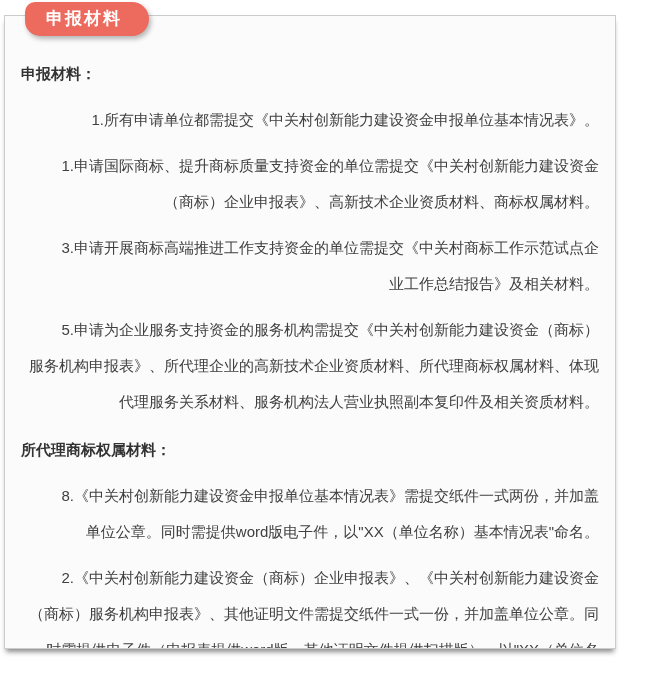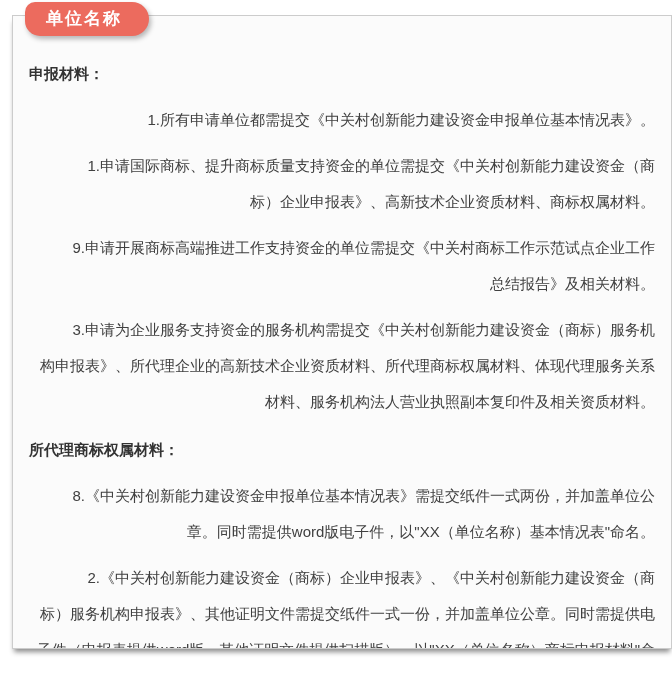--- a/index.html
+++ b/index.html
@@ -27,22 +27,22 @@
     color: #ffffff;
     font-size: 17px;
     font-weight: bold;
     letter-spacing: 2px;
     border-radius: 10px 17px 17px 15px;
     box-shadow: 2px 3px 5px rgba(0,0,0,0.28);
   }
   .panel {
     position: absolute;
     top: 15px;
-    left: 12px;
-    width: 660px;
+    left: 4px;
+    width: 612px;
     height: 634px;
     box-sizing: border-box;
     background: var(--panel_bg, #fbfbfb);
     border: 1px solid var(--border, #cccccc);
     box-shadow: 0 5px 5px -2px rgba(0,0,0,0.45);
     padding: 40px 16px 0 16px;
     overflow: hidden;
   }
   .sec-heading {
     margin: 12px 0 0 0;
@@ -62,34 +62,34 @@
     text-indent: 2em;
     text-align: right;
   }
 </style>
 </head>
 <body>
 
 <div class="stage">
 
   <span class="badge">
-    <span>单位名称</span>
+    <span>申报材料</span>
   </span>
 
   <section class="panel">
 
     <h3 class="sec-heading first">申报材料：</h3>
 
     <p class="para">1.所有申请单位都需提交《中关村创新能力建设资金申报单位基本情况表》。</p>
 
     <p class="para">1.申请国际商标、提升商标质量支持资金的单位需提交《中关村创新能力建设资金（商标）企业申报表》、高新技术企业资质材料、商标权属材料。</p>
 
-    <p class="para">9.申请开展商标高端推进工作支持资金的单位需提交《中关村商标工作示范试点企业工作总结报告》及相关材料。</p>
+    <p class="para">3.申请开展商标高端推进工作支持资金的单位需提交《中关村商标工作示范试点企业工作总结报告》及相关材料。</p>
 
-    <p class="para">3.申请为企业服务支持资金的服务机构需提交《中关村创新能力建设资金（商标）服务机构申报表》、所代理企业的高新技术企业资质材料、所代理商标权属材料、体现代理服务关系材料、服务机构法人营业执照副本复印件及相关资质材料。</p>
+    <p class="para">5.申请为企业服务支持资金的服务机构需提交《中关村创新能力建设资金（商标）服务机构申报表》、所代理企业的高新技术企业资质材料、所代理商标权属材料、体现代理服务关系材料、服务机构法人营业执照副本复印件及相关资质材料。</p>
 
     <h3 class="sec-heading">所代理商标权属材料：</h3>
 
     <p class="para">8.《中关村创新能力建设资金申报单位基本情况表》需提交纸件一式两份，并加盖单位公章。同时需提供word版电子件，以"XX（单位名称）基本情况表"命名。</p>
 
     <p class="para">2.《中关村创新能力建设资金（商标）企业申报表》、《中关村创新能力建设资金（商标）服务机构申报表》、其他证明文件需提交纸件一式一份，并加盖单位公章。同时需提供电子件（申报表提供word版，其他证明文件提供扫描版），以"XX（单位名称）商标申报材料"命名。</p>
 
   </section>
 
 </div>

